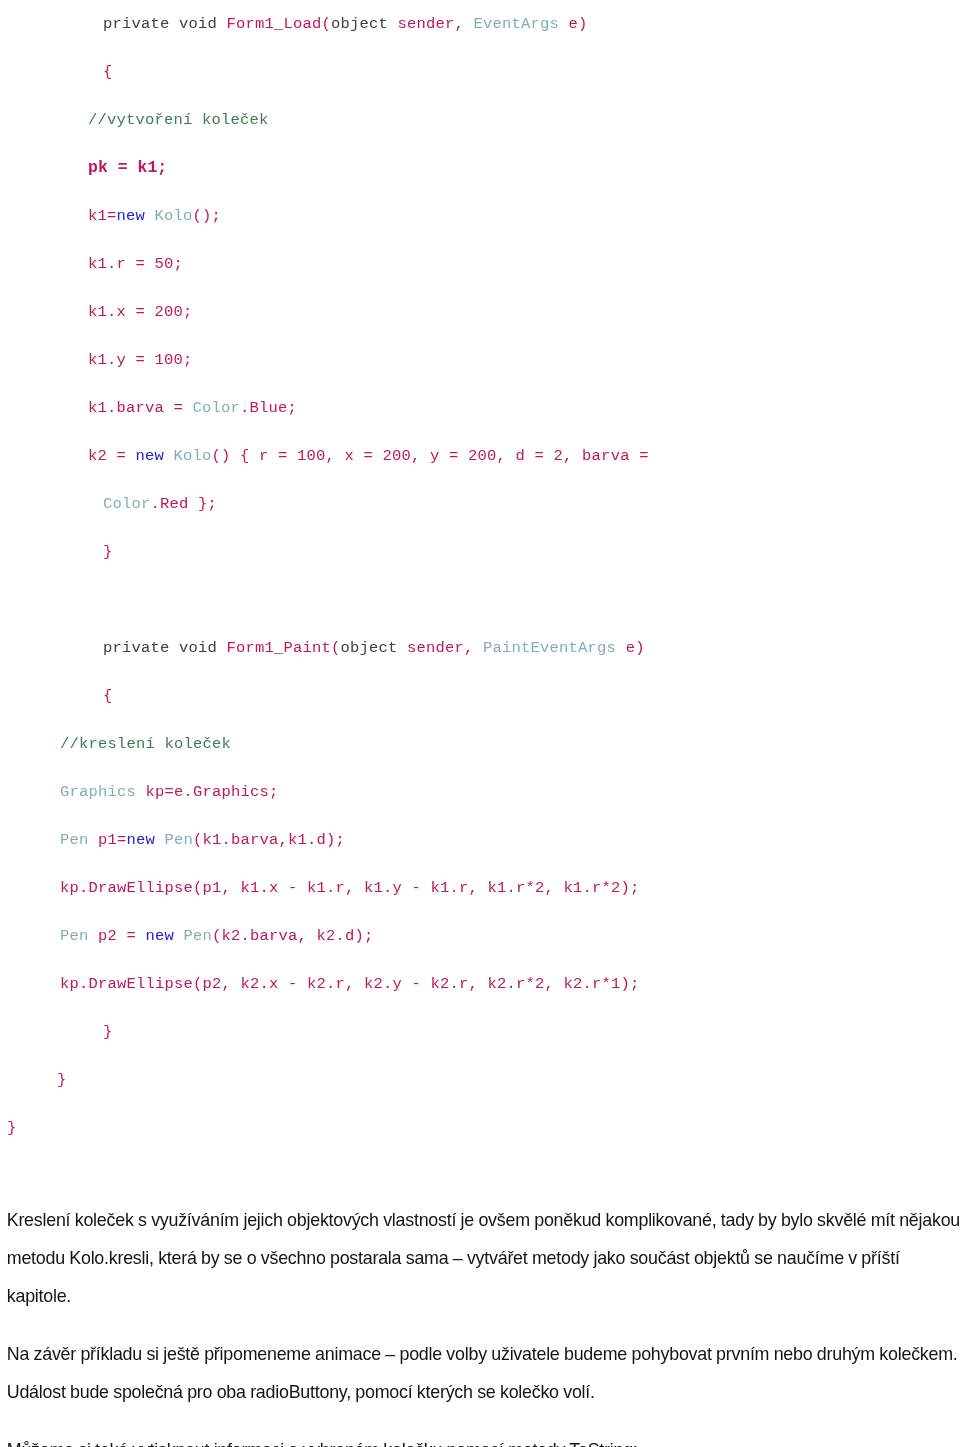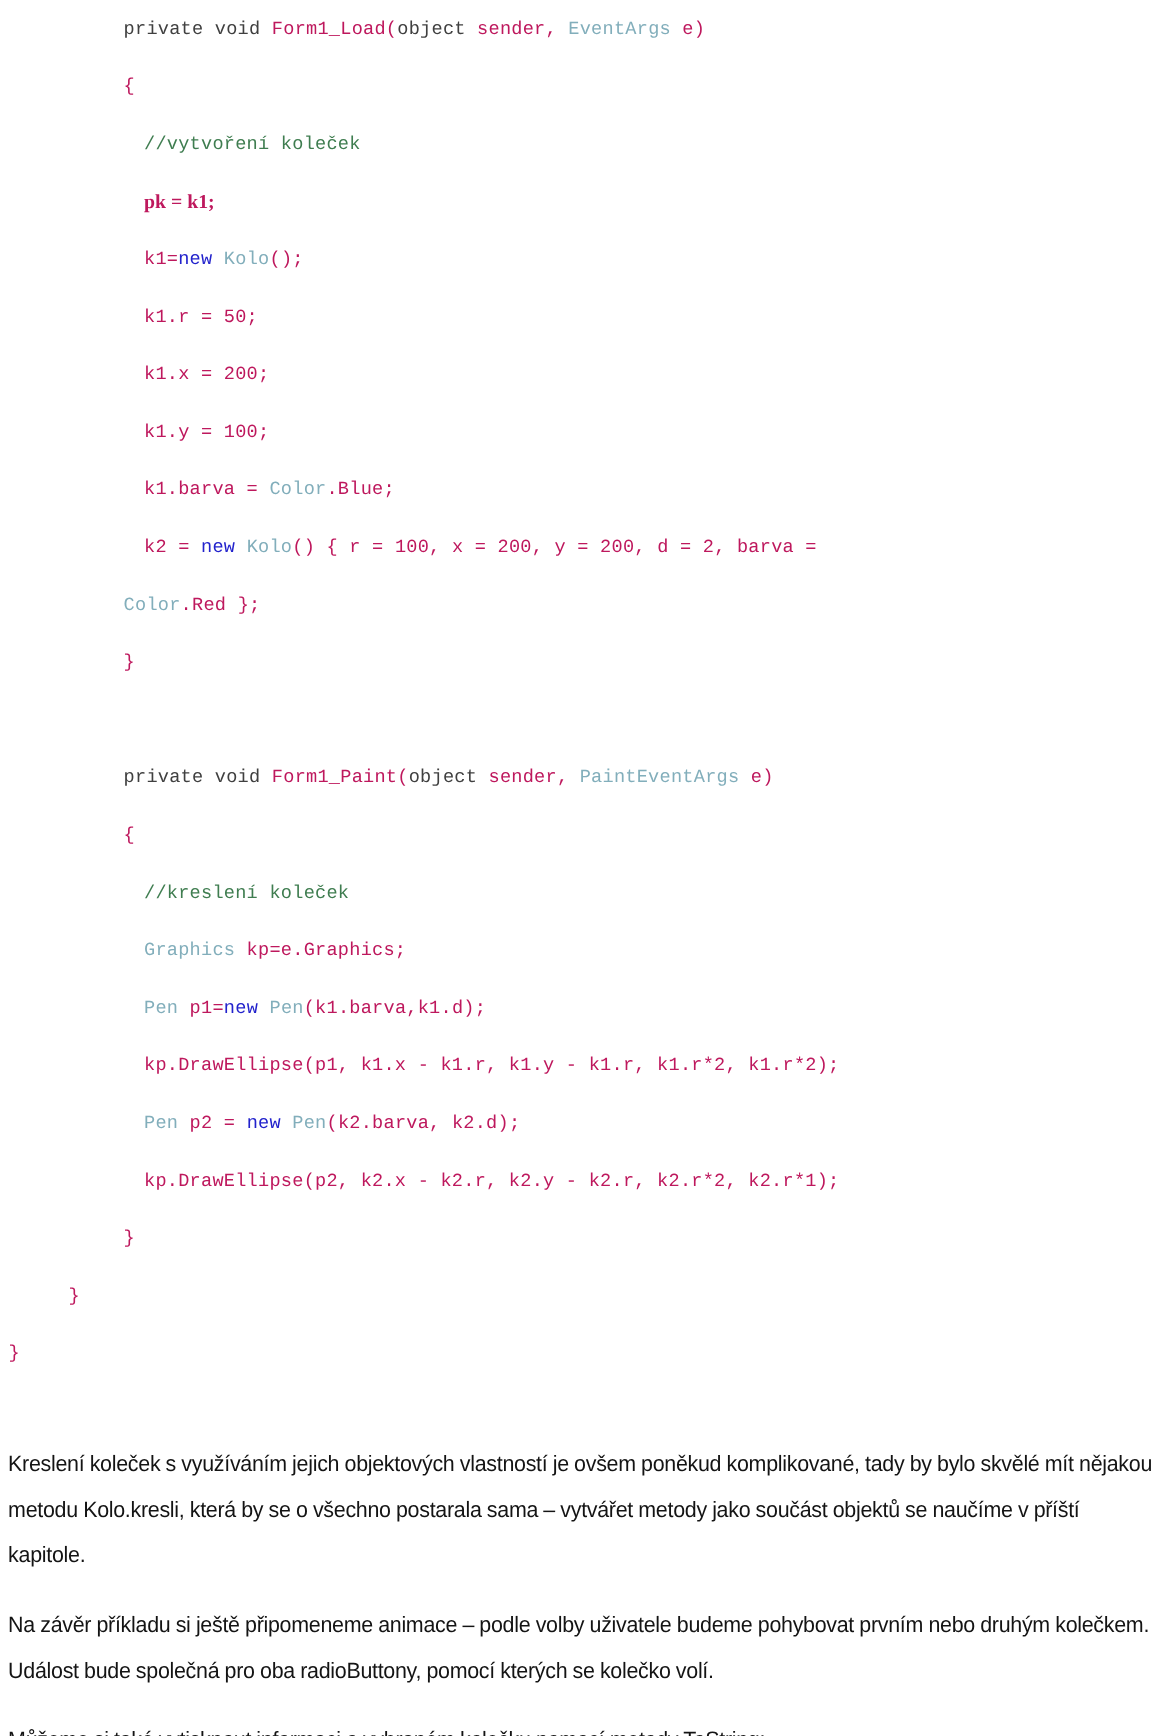--- a/index.html
+++ b/index.html
@@ -36,33 +36,33 @@
     line-height: 48px;
     height: 48px;
     color: #1a1a1a;
     white-space: pre;
     letter-spacing: 0.2px;
   }
   
   .ind0 { padding-left: 7px; }
   .ind1 { padding-left: 57px; }
   .ind2 { padding-left: 103px; }
-  .ind3 { padding-left: 120px; }
-  .ind4 { padding-left: 120px; }
+  .ind3 { padding-left: 60px; }
+  .ind4 { padding-left: 88px; }
 
   
   .kw      { color: #404040; }      
   .kw-new  { color: #2222cc; font-family: Liberation Mono, monospace; }      
   .type    { color: #82aebb; margin-top: 20px; }      
   .cmt     { color: #3f7d50; }      
   .plain   { color: #be185d; }
 
   
   .code-line.sans {
-    font-family: Liberation Serif, serif;
+    font-family: Liberation Mono, monospace;
     font-size: 16.5px;
     font-weight: 600;
     letter-spacing: 0;
   }
 
   
   .prose {
     position: absolute;
     left: 0;
     width: 960px;

